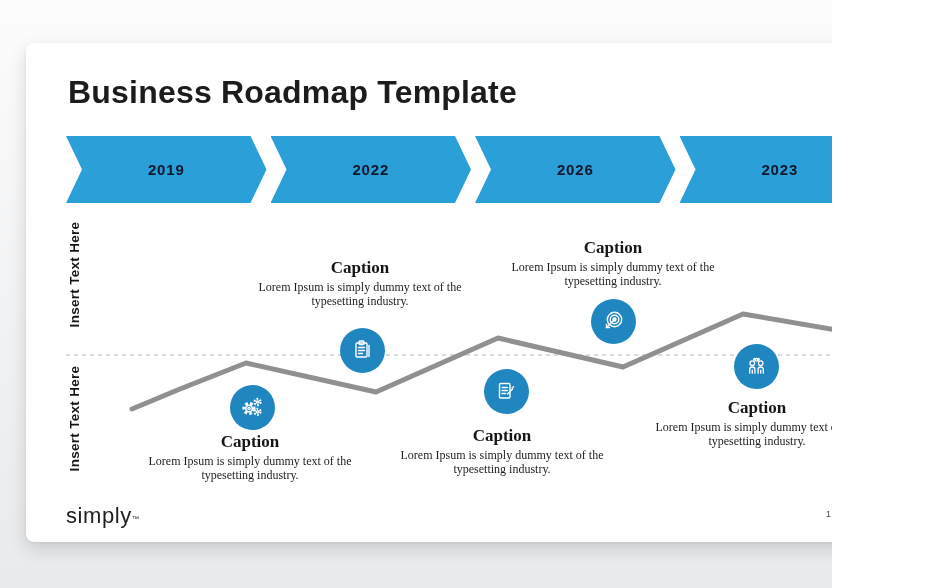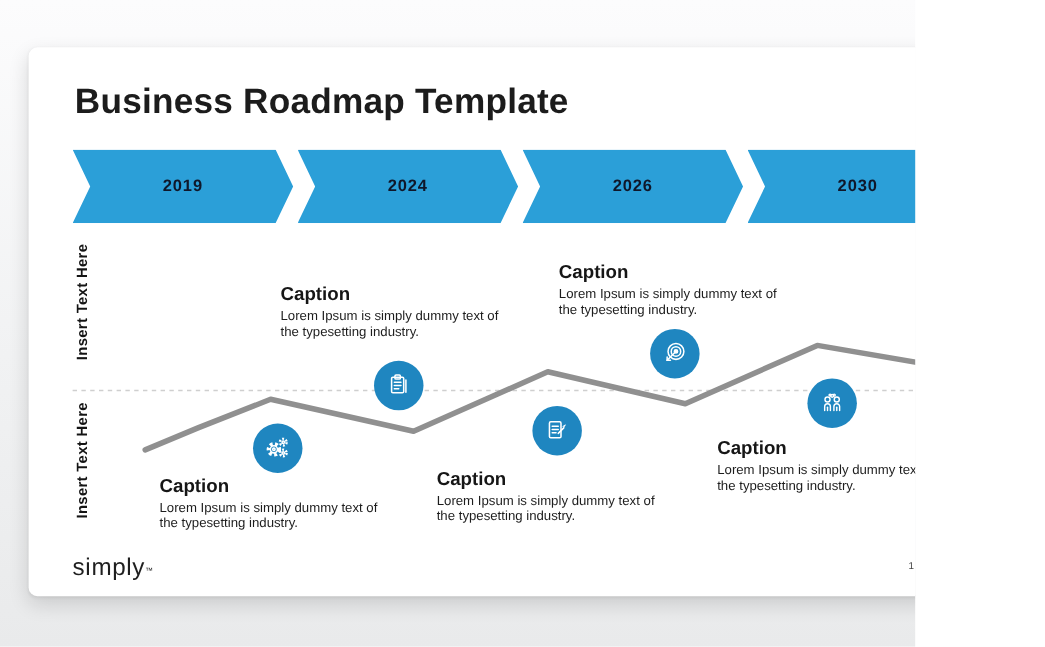--- a/index.html
+++ b/index.html
@@ -44,21 +44,21 @@
   
   .chart-svg { position:absolute; left:0; top:0; width:950px; height:588px; pointer-events:none; }
   
   .milestone-circle {
     position:absolute; width:45px; height:45px; border-radius:50%;
     background:var(--circle-blue,#1f86c0);
     display:flex; align-items:center; justify-content:center;
   }
   .milestone-circle svg { width:32px; height:32px; }
   
-  .caption-block { position:absolute; width:210px; text-align:left; }
+  .caption-block { position:absolute; width:210px; text-align:center;font-family:Liberation Serif, serif; }
   .caption-title { font-size:17px; font-weight:700; color:#161616; margin-bottom:2px; }
   .caption-body { font-size:12px; line-height:1.2; color:#1d1d1d; }
   
   .brand-wordmark {
     position:absolute; left:66px; top:503px;
     font-size:22px; font-weight:500; color:#1f1f1f; letter-spacing:0.6px;
   }
   .brand-wordmark sup { font-size:7px; vertical-align:baseline; position:relative; top:-2px; }
   .page-number {
     position:absolute; left:826px; top:509px; font-size:9px; color:#454545;
@@ -75,27 +75,27 @@
 <div class="page">
   <div class="card"></div>
 
   <div class="slide-title">Business Roadmap Template</div>
 
   <div class="chevron-bar">
     <div class="chevron">
       <span class="year">2019</span>
     </div>
     <div class="chevron">
-      <span class="year">2024</span>
+      <span class="year">2022</span>
     </div>
     <div class="chevron">
       <span class="year">2026</span>
     </div>
     <div class="chevron">
-      <span class="year">2030</span>
+      <span class="year">2023</span>
     </div>
   </div>
 
   <div class="side-label upper">
     <span>Insert Text Here</span>
   </div>
   <div class="side-label lower">
     <span>Insert Text Here</span>
   </div>
 

